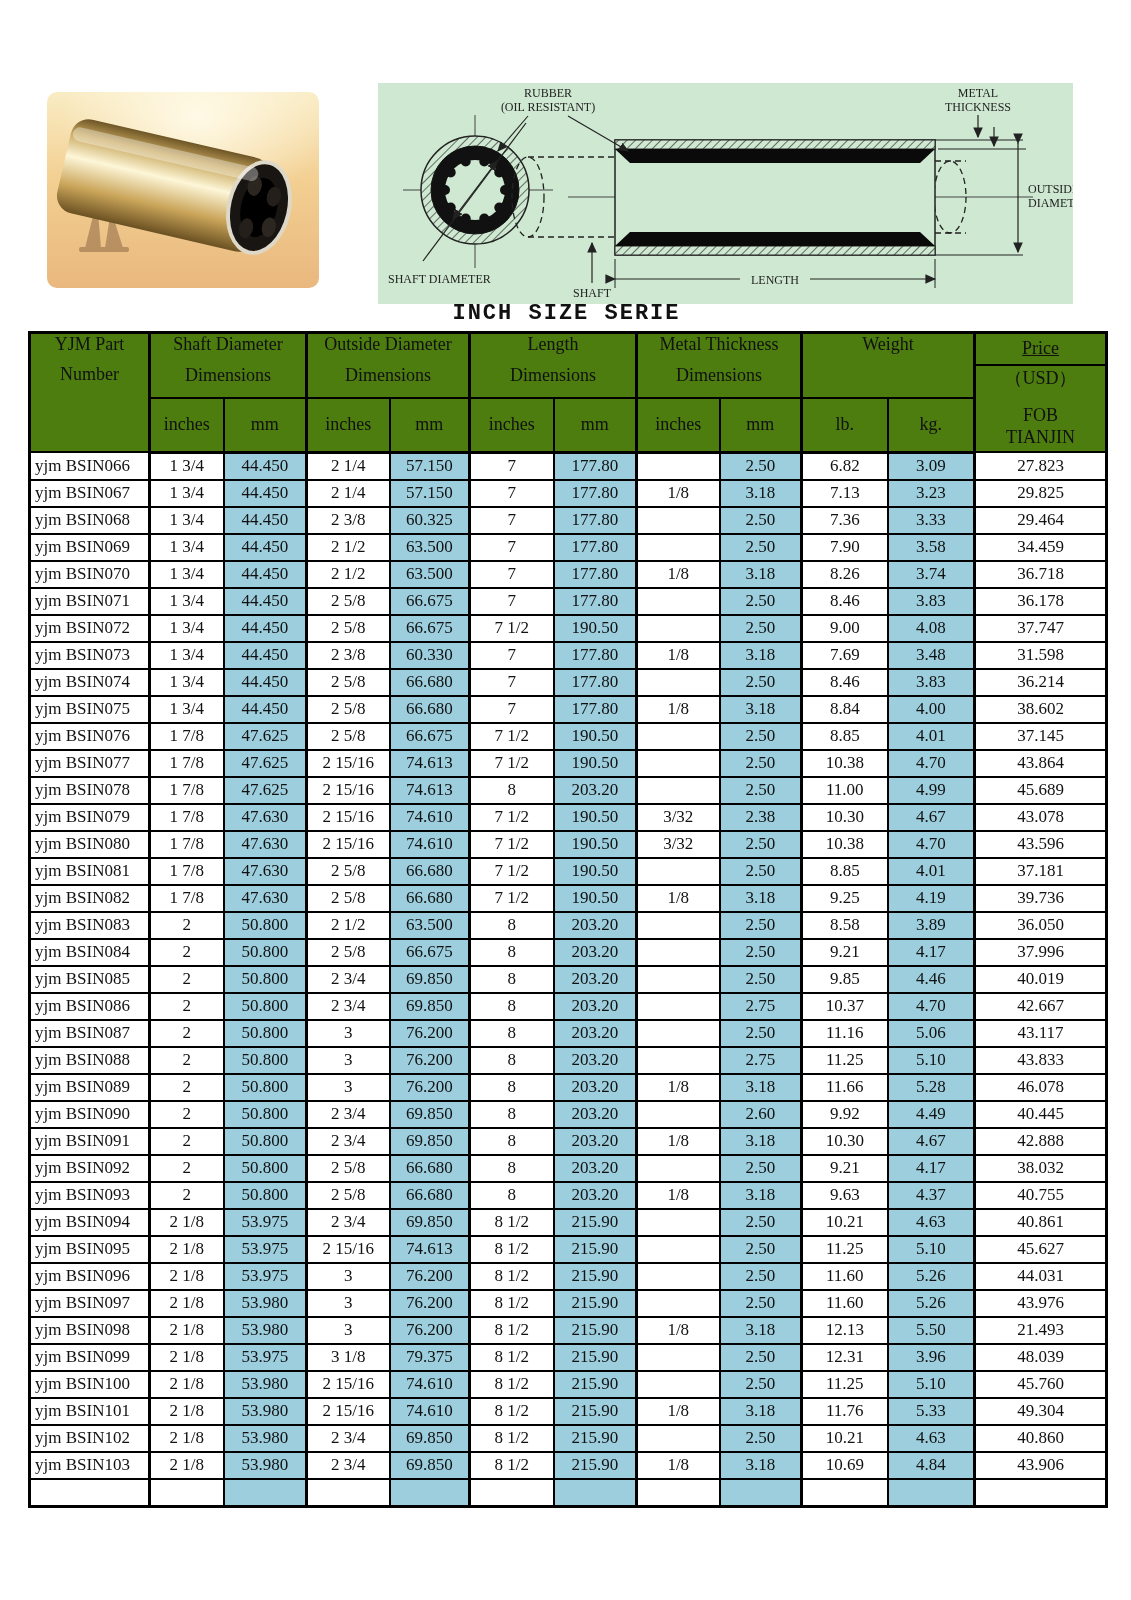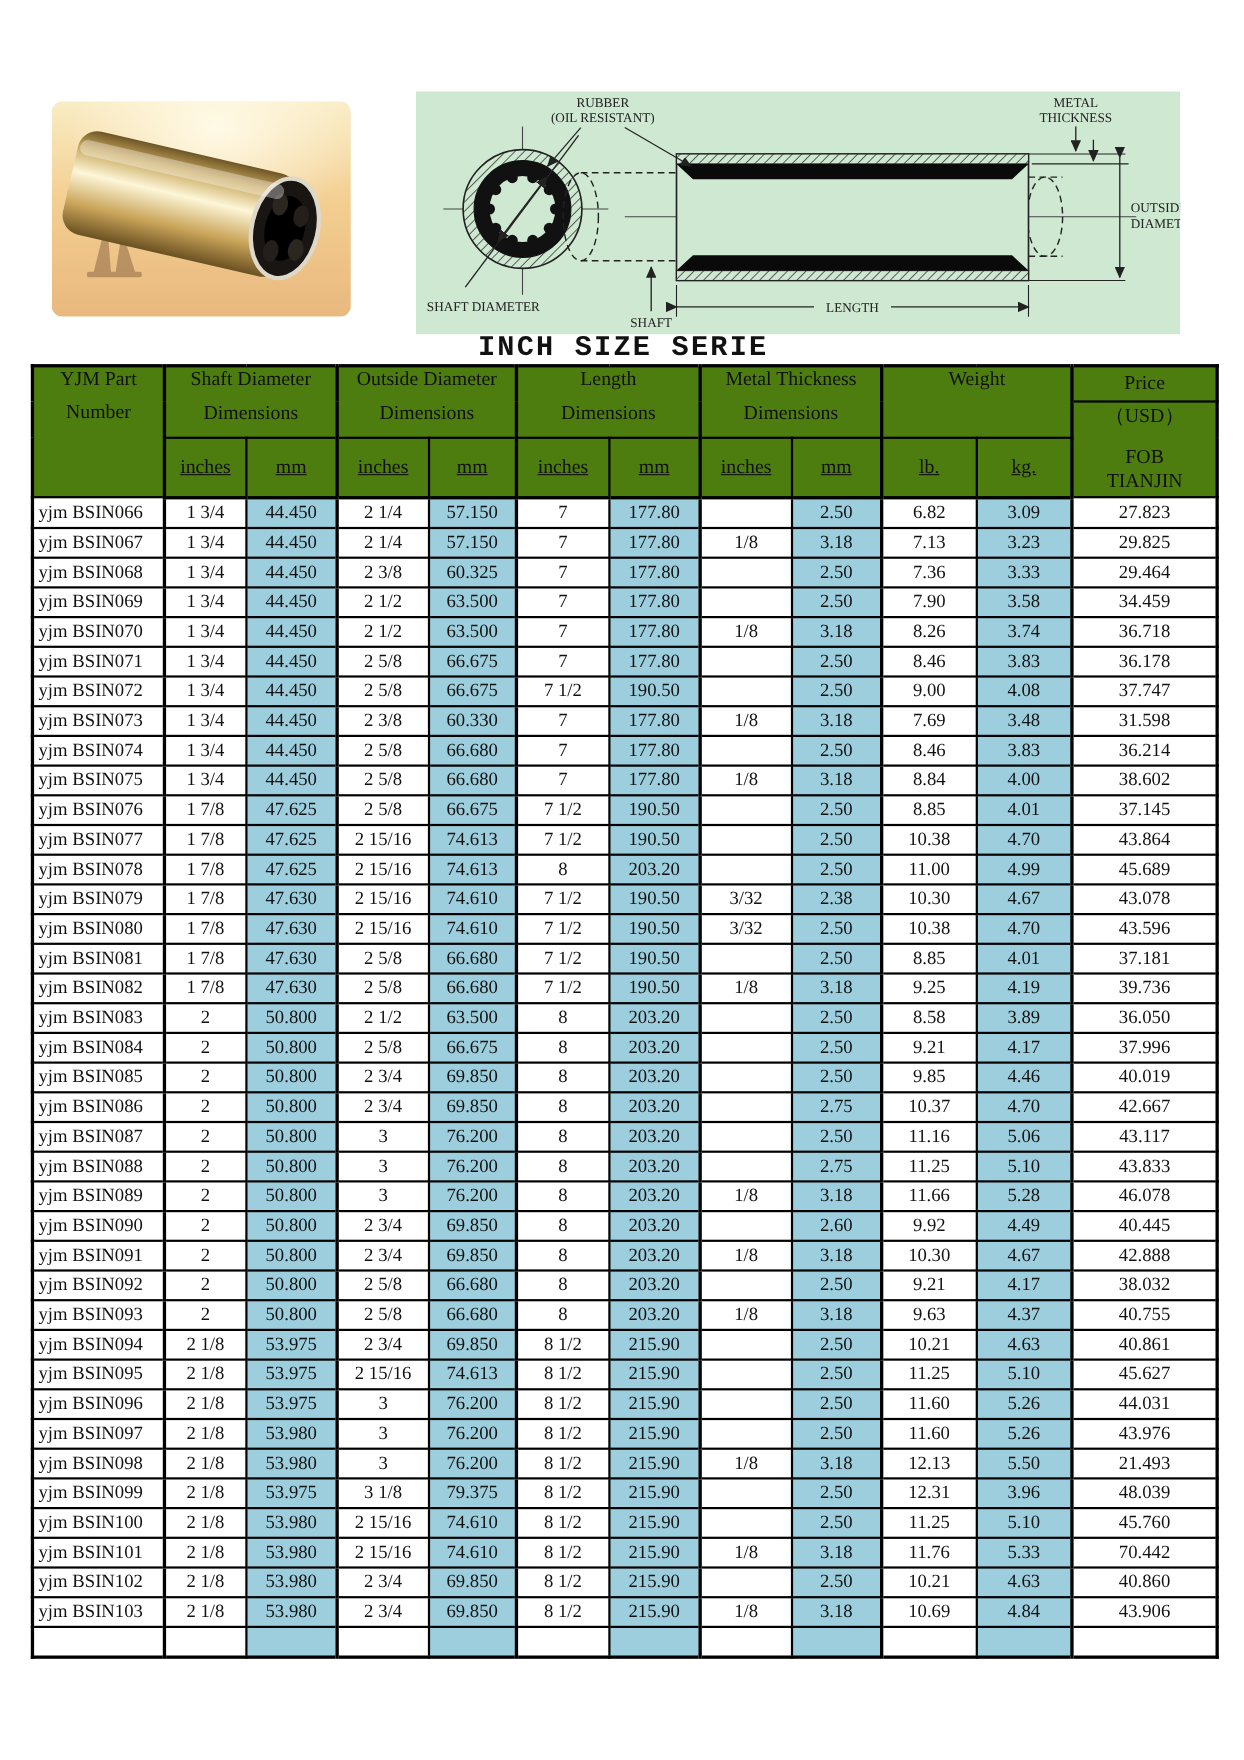--- a/index.html
+++ b/index.html
@@ -8,43 +8,43 @@
 
   
   .photo { position:absolute; left:47px; top:92px; width:272px; height:196px;
            border-radius:10px; overflow:hidden; }
 
   
   .diagram { position:absolute; left:358px; top:83px; width:695px; height:221px;padding-left:20px; }
 
   
   .title { position:absolute; left:28px; top:301px; width:1077px; text-align:center;
-           font-family:"Liberation Mono", monospace; font-size:26px; font-weight:bold;
+           font-family:"Liberation Mono", monospace; font-size:22px; font-weight:bold;
            letter-spacing:2px; }
 
   
   table.spec { position:absolute; left:28px; top:331px; width:1077px;
                border-collapse:collapse; table-layout:fixed;
                font-size:17px; }
   table.spec, table.spec th, table.spec td { border:2px solid #000; }
   table.spec { border-width:3px; }
   table.spec th { background:#4d7c0f; font-weight:normal; font-size:18px; padding:0 2px; }
   table.spec td { height:25px; padding:0 2px; text-align:center; background:#fff; }
   table.spec td.blue { background:#9ccedd; }
   table.spec td.part { text-align:left; padding-left:4px; }
   table.spec .gl { border-left-width:3px; }
   table.spec thead tr:last-child th { border-bottom-width:3px; }
 
   th.grp { vertical-align:top; padding-top:4px; }
   th.grp .l1 { margin-bottom:10px; }
   th.part-h { vertical-align:top; padding-top:5px; }
   th.part-h div { margin-bottom:9px; }
   th.weight-h { vertical-align:top; padding-top:5px; }
-  th.units { height:52px;text-decoration:underline; }
-  th.price-top { height:28px; }
+  th.units { height:52px; }
+  th.price-top { height:28px;text-decoration:underline; }
   th.price-body { vertical-align:top; padding-top:10px; }
   th.price-body .usd { margin-bottom:14px; }
   th.price-body .fob div { line-height:22px; }
 
   svg text { font-family:"Liberation Serif", serif; fill:#222; }
 </style>
 </head>
 <body>
 
 <div class="page">
@@ -738,21 +738,21 @@
           <td class="gl">2 1/8</td>
           <td class="blue">53.980</td>
           <td class="gl">2 15/16</td>
           <td class="blue">74.610</td>
           <td class="gl">8 1/2</td>
           <td class="blue">215.90</td>
           <td class="gl">1/8</td>
           <td class="blue">3.18</td>
           <td class="gl">11.76</td>
           <td class="blue">5.33</td>
-          <td class="gl">70.442</td>
+          <td class="gl">49.304</td>
         </tr>
         <tr>
           <td class="part">yjm BSIN102</td>
           <td class="gl">2 1/8</td>
           <td class="blue">53.980</td>
           <td class="gl">2 3/4</td>
           <td class="blue">69.850</td>
           <td class="gl">8 1/2</td>
           <td class="blue">215.90</td>
           <td class="gl"></td>

